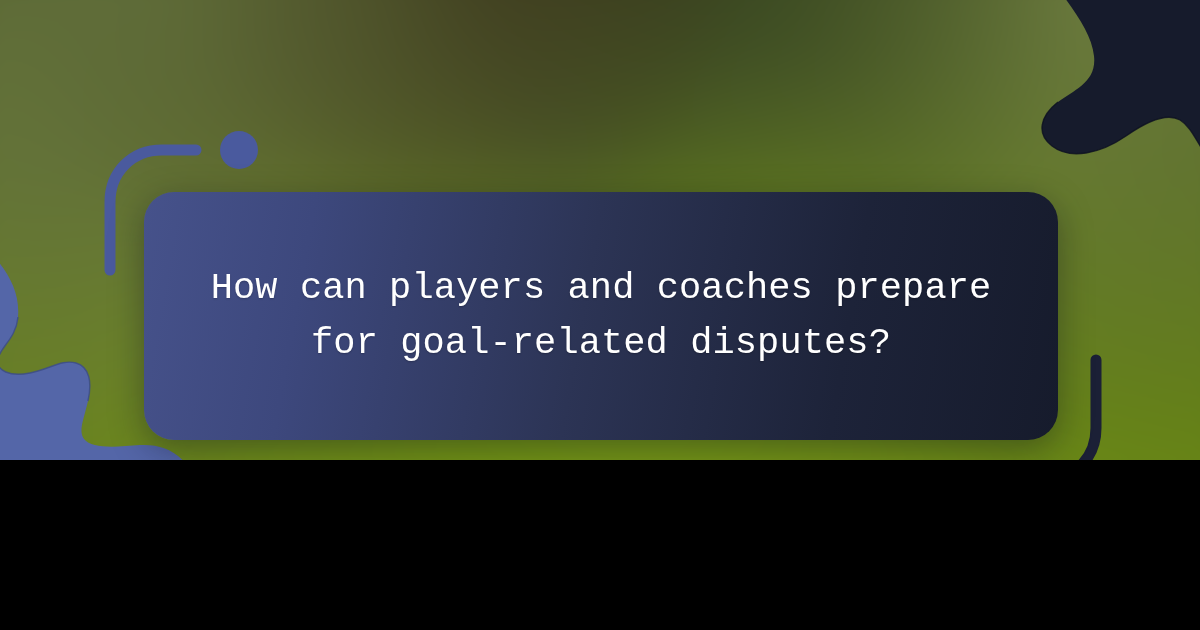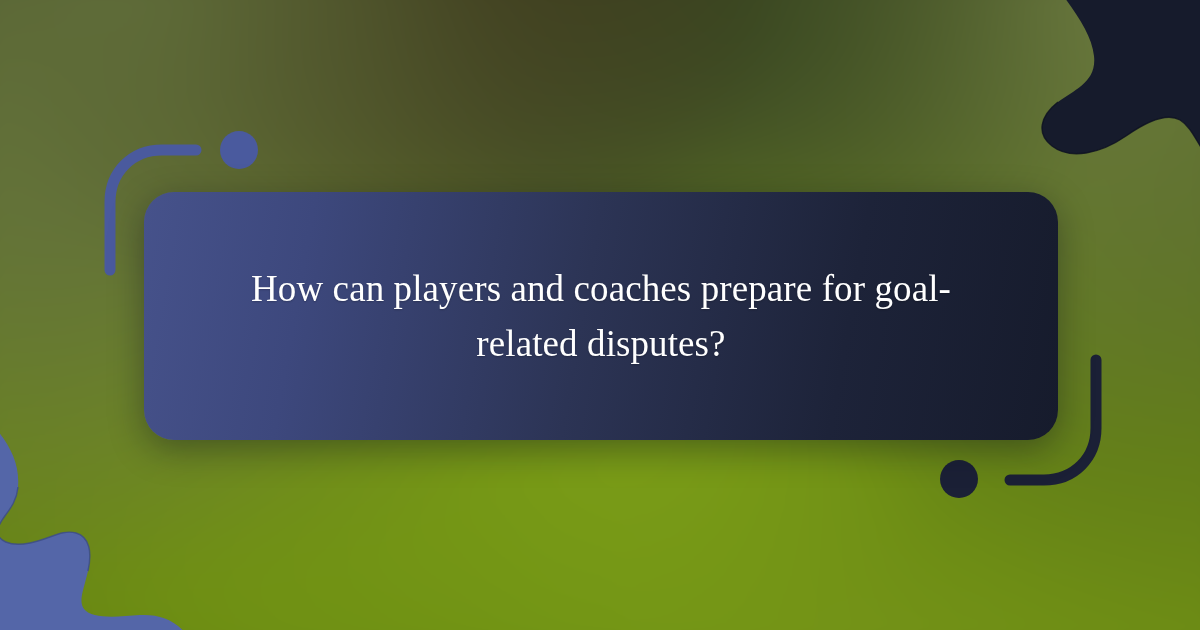--- a/index.html
+++ b/index.html
@@ -3,23 +3,23 @@
 <meta charset="utf-8">
 <style>
   html, body {
     margin: 0;
     padding: 0;
     background: #000;
   }
   .stage {
     position: relative;
     width: 1200px;
-    height: 630px;
+    height: 460px;
     overflow: hidden;
-    font-family: Liberation Serif, serif;
+    font-family: Liberation Mono, monospace;
   }
 
   
   .bg-photo {
     position: absolute;
     inset: -60px;
     background:
       radial-gradient(circle at 14% 6%,  rgba(96,110,58,0.95) 0%,  rgba(96,110,58,0) 46%),
       radial-gradient(circle at 40% 3%,  rgba(48,38,18,0.95) 0%,   rgba(48,38,18,0) 30%),
       radial-gradient(circle at 27% 12%, rgba(62,52,26,0.85) 0%,   rgba(62,52,26,0) 26%),

